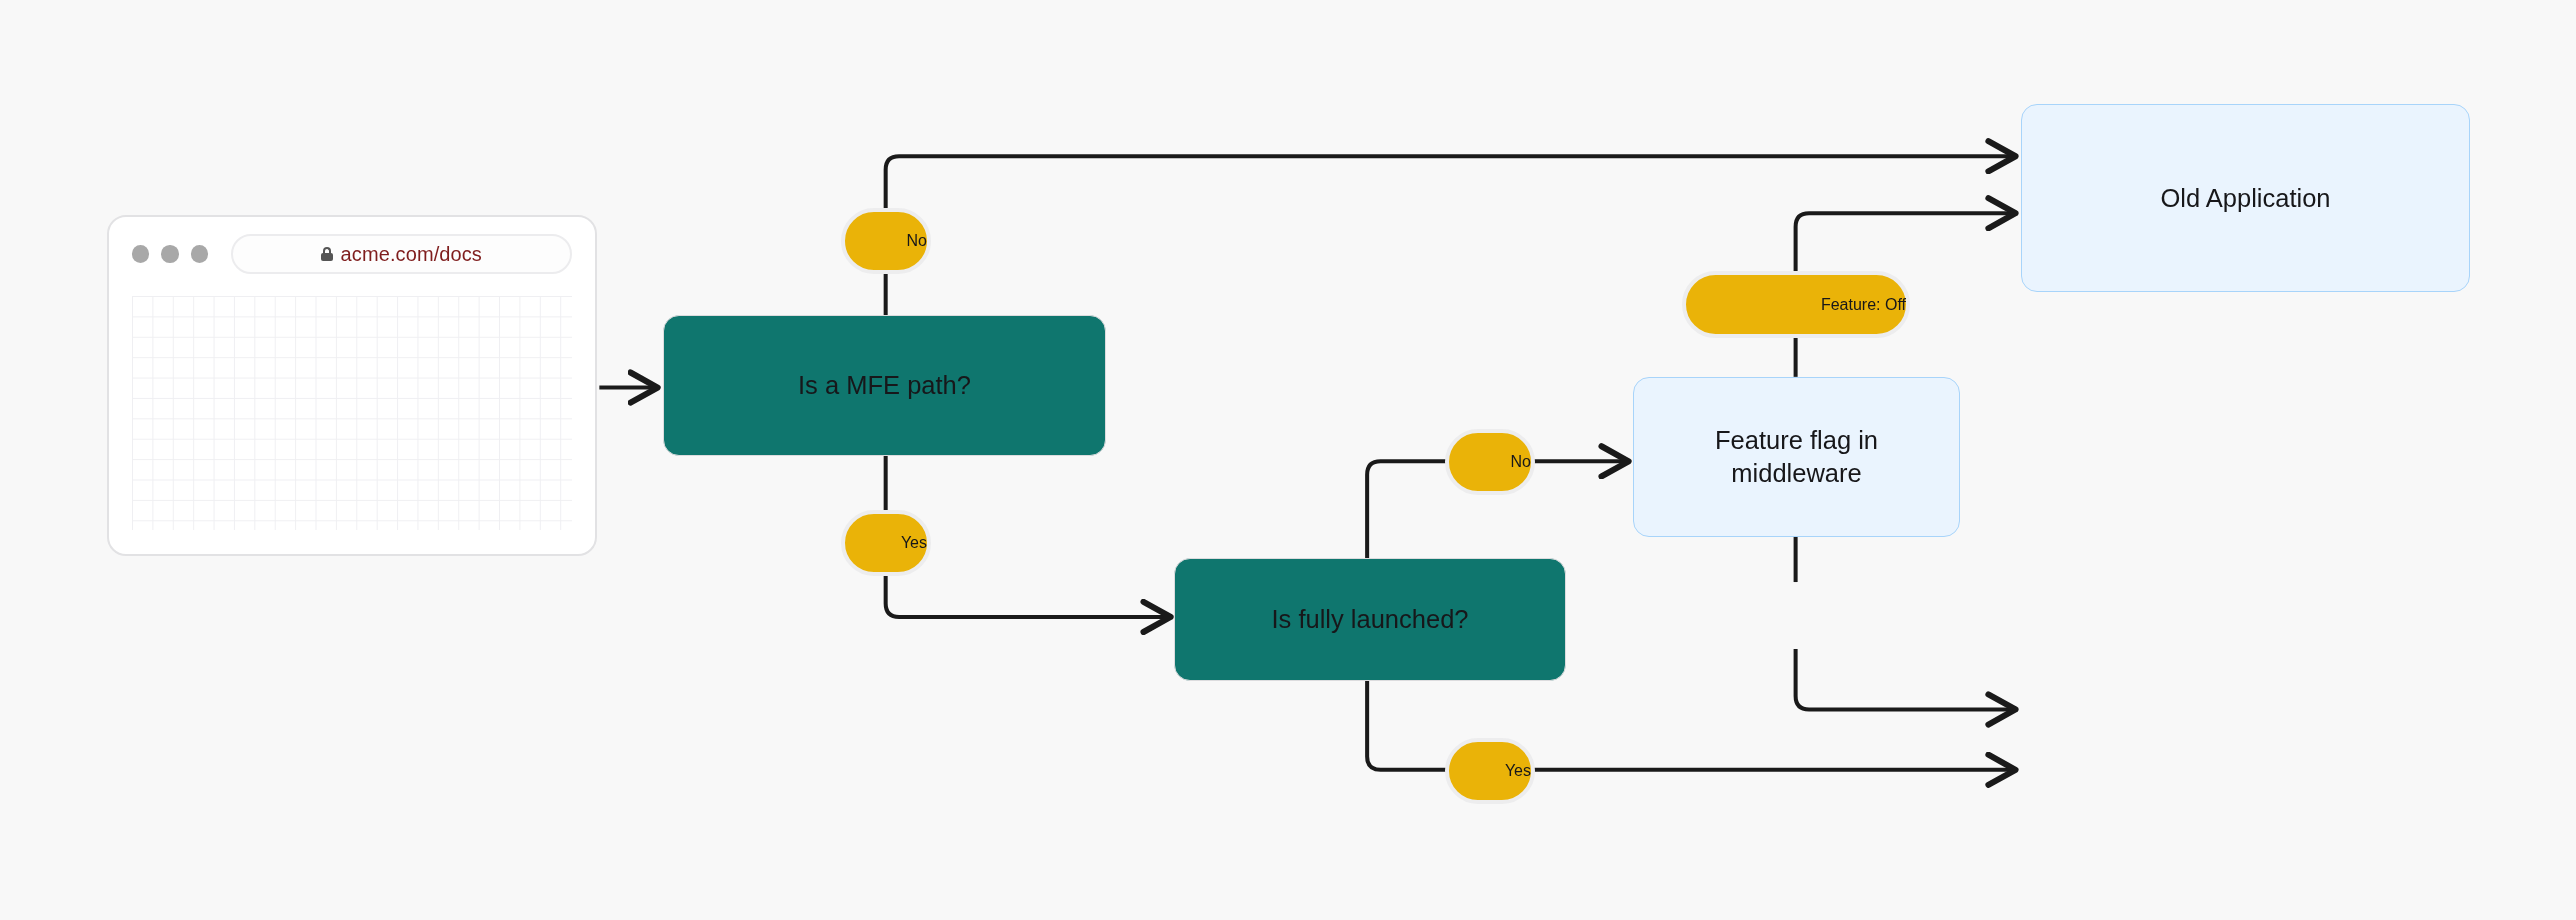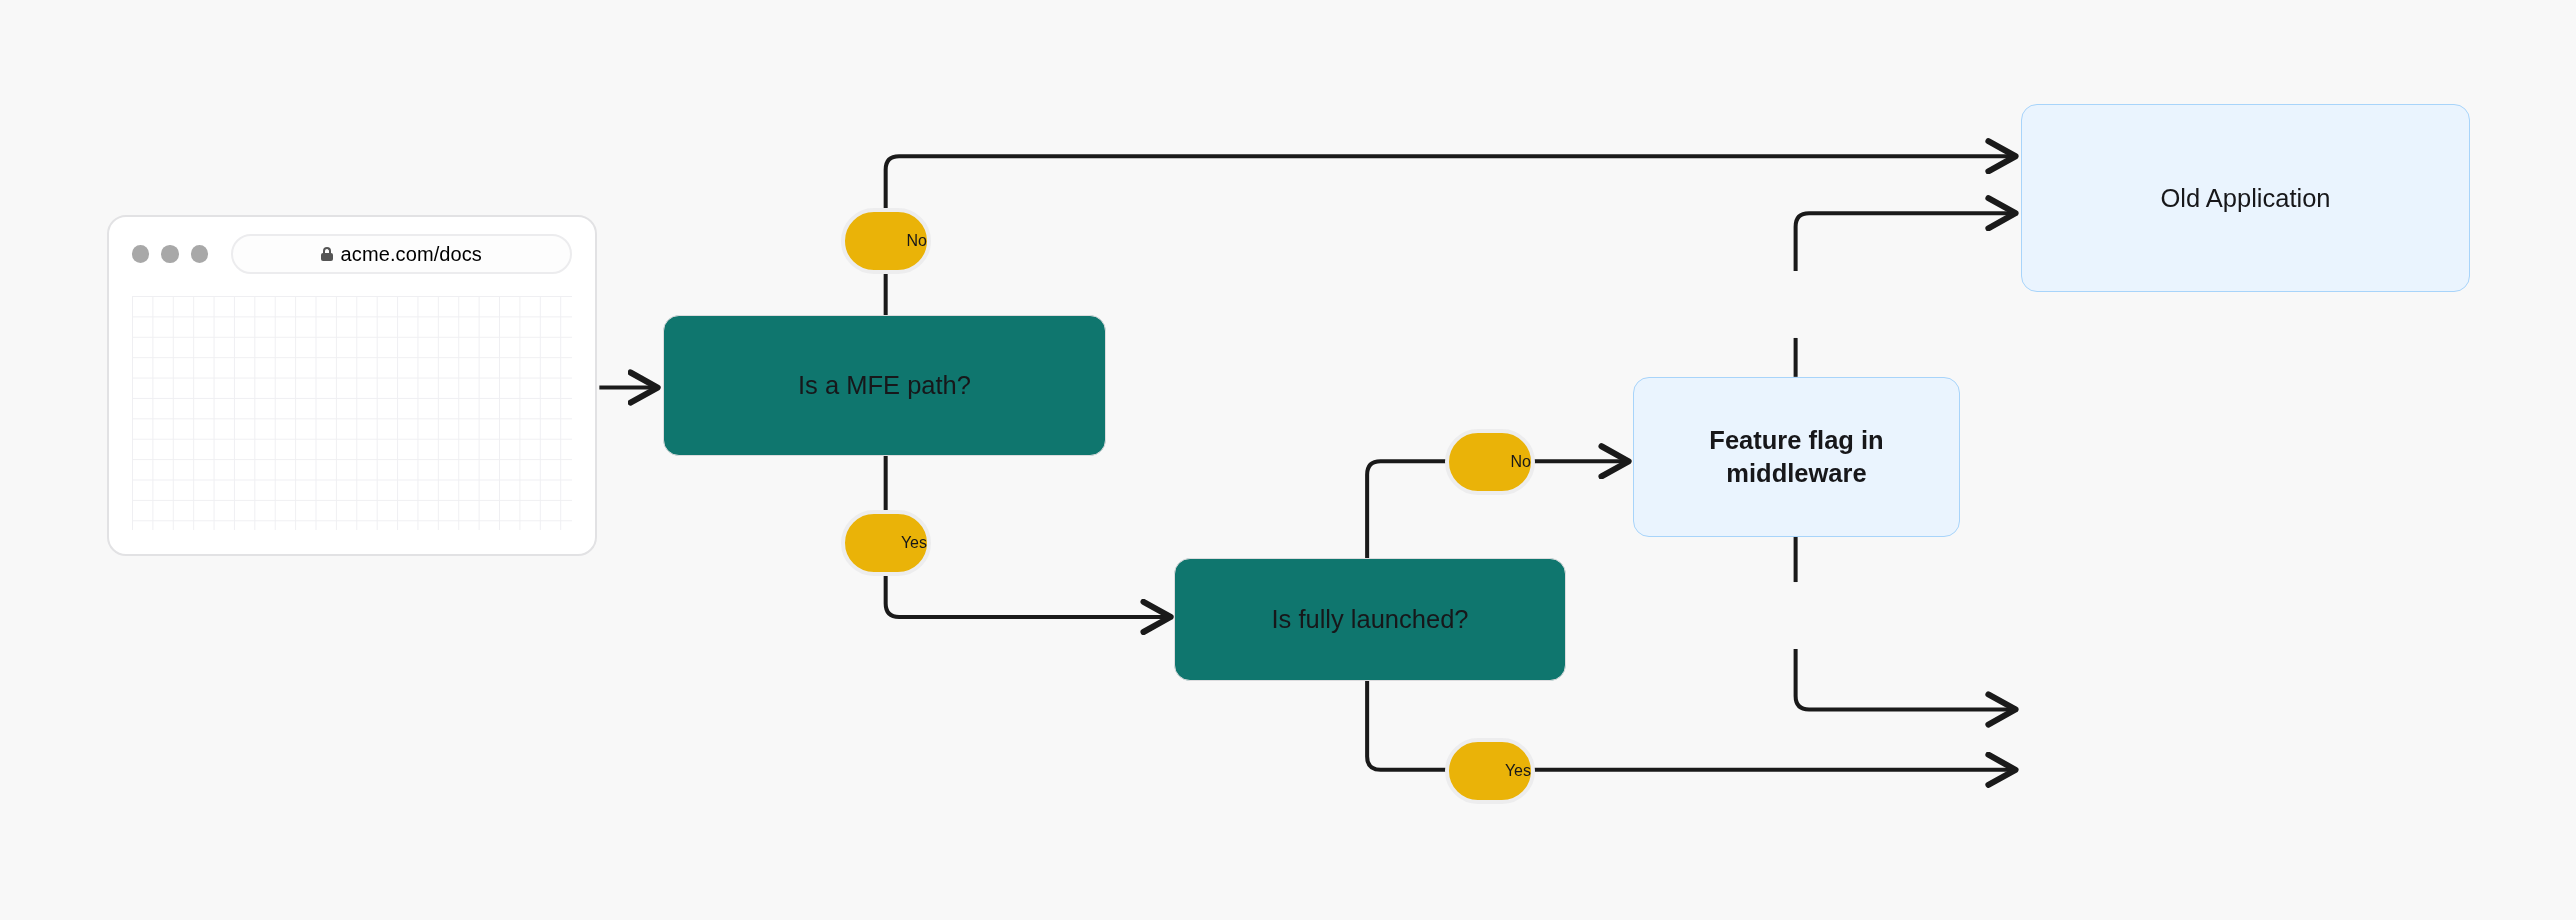--- a/index.html
+++ b/index.html
@@ -85,21 +85,21 @@
   .lock-icon::after {
     content: "";
     position: absolute;
     left: 0; top: 5.4px;
     width: 11.4px; height: 8px;
     background: #555;
     border-radius: 2px;
   }
   .url-text {
     font-size: 20px;
-    color: #000000;
+    color: #7f1d1d;
     letter-spacing: 0.1px;
   }
   .browser-page {
     position: absolute;
     left: 23px;
     top: 79px;
     right: 23px;
     bottom: 24px;
     background-color: #ffffff;
     background-image:
@@ -206,21 +206,21 @@
   </div>
 
   <div class="node node-plain" style="left:663px; top:315px; width:443px; height:141px;">
     <span>Is a MFE path?</span>
   </div>
 
   <div class="node node-plain" style="left:1174px; top:558px; width:392px; height:123px;text-align:center;">
     <span>Is fully launched?</span>
   </div>
 
-  <div class="node node-blue" style="left:1633px; top:377px; width:327px; height:160px; flex-direction:column;font-weight:bold;">
+  <div class="node node-blue" style="left:1633px; top:377px; width:327px; height:160px; flex-direction:column;">
     <span>Feature flag in</span>
     <span>middleware</span>
   </div>
 
   <div class="node node-blue" style="left:2021px; top:104px; width:449px; height:188px;">
     <span>Old Application</span>
   </div>
 
 
   <div class="pill" style="left:841px; top:208px; width:90px; height:66px;">
@@ -232,16 +232,19 @@
   </div>
 
   <div class="pill" style="left:1445px; top:429px; width:90px; height:66px;">
     <span>No</span>
   </div>
 
   <div class="pill" style="left:1445px; top:738px; width:90px; height:66px;">
     <span>Yes</span>
   </div>
 
+  <div class="pill" style="left:1682px; top:271px; width:228px; height:67px;">
+    <span>Feature: Off</span>
+  </div>
 
 
 </div>
 
 
 </body></html>

